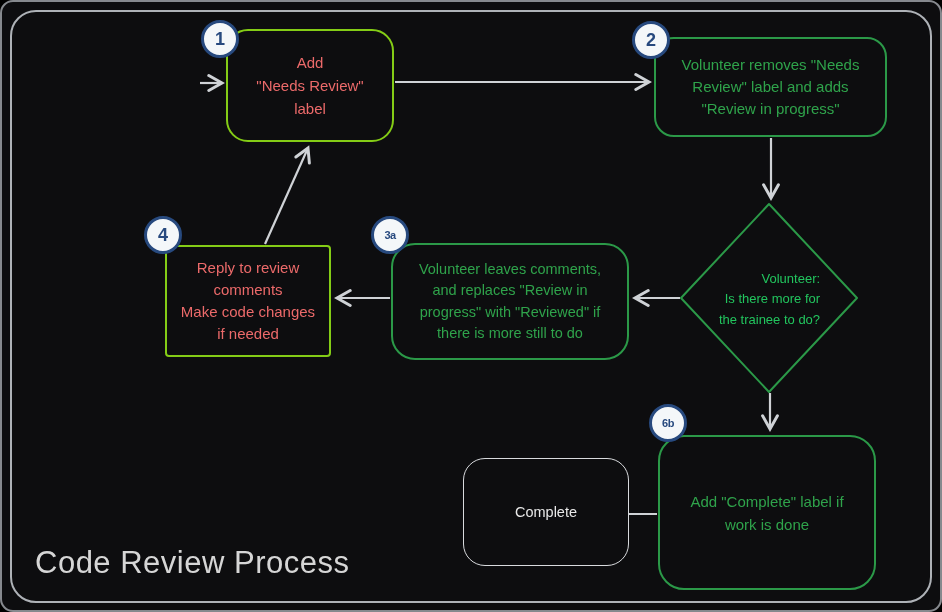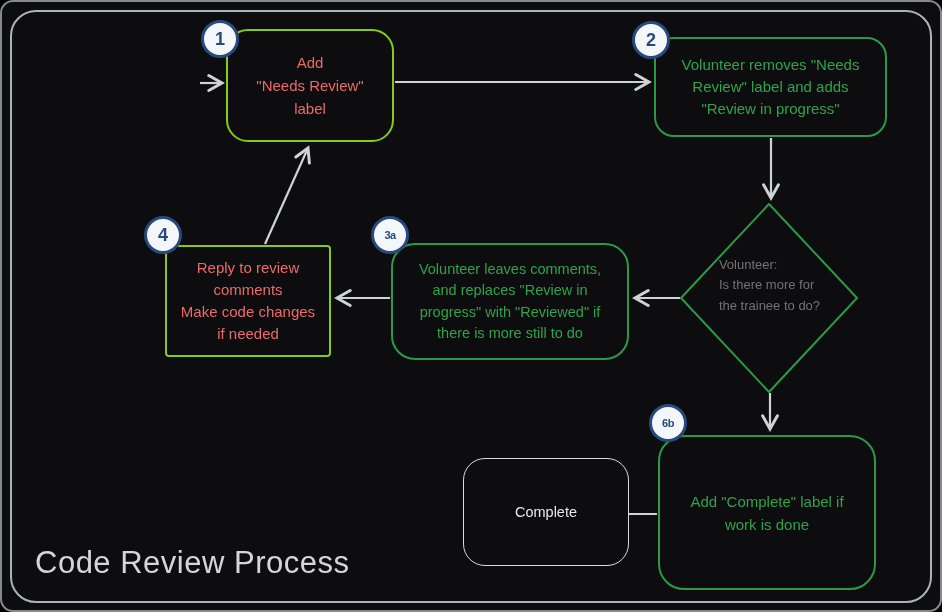--- a/index.html
+++ b/index.html
@@ -34,24 +34,24 @@
 
   #node-raise-pr   { left: 30px;  top: 29px;  width: 167px; height: 109px; border-radius: 22px; font-size: 15px; }
   #node-box1       { left: 224px; top: 27px;  width: 168px; height: 113px; border-radius: 22px; font-size: 15px; line-height: 23px; }
   #node-box2       { left: 652px; top: 35px;  width: 233px; height: 100px; border-radius: 20px; font-size: 15px; line-height: 22px; }
   #node-box3a      { left: 389px; top: 241px; width: 238px; height: 117px; border-radius: 24px; font-size: 14.5px; line-height: 21.5px; }
   #node-box4       { left: 163px; top: 243px; width: 166px; height: 112px; border-radius: 4px; font-size: 15px; line-height: 22px; }
   #node-box3b      { left: 656px; top: 433px; width: 218px; height: 155px; border-radius: 26px; font-size: 15px; line-height: 23px; }
   #node-complete   { left: 417px; top: 456px; width: 166px; height: 108px; border-radius: 22px; font-size: 14.5px; margin-left: 44px; }
 
   .diamond-label {
-    position: absolute; left: 677px; top: 241px; width: 181px; height: 85px;
+    position: absolute; left: 677px; top: 255px; width: 181px; height: 85px;
     display: flex; align-items: center; justify-content: center;
-    text-align: left; white-space: pre-line;
-    color: #737373; font-size: 13px; line-height: 20.5px;
+    text-align: right; white-space: pre-line;
+    color: #22c55e; font-size: 13px; line-height: 20.5px;
   }
 
   .badge {
     position: absolute; box-sizing: border-box;
     width: 38px; height: 38px; border-radius: 50%;
     background: #f4f7f9; border: 3px solid #27497e;
     color: #27497e; font-weight: bold;
     display: flex; align-items: center; justify-content: center;
     z-index: 3;
   }

